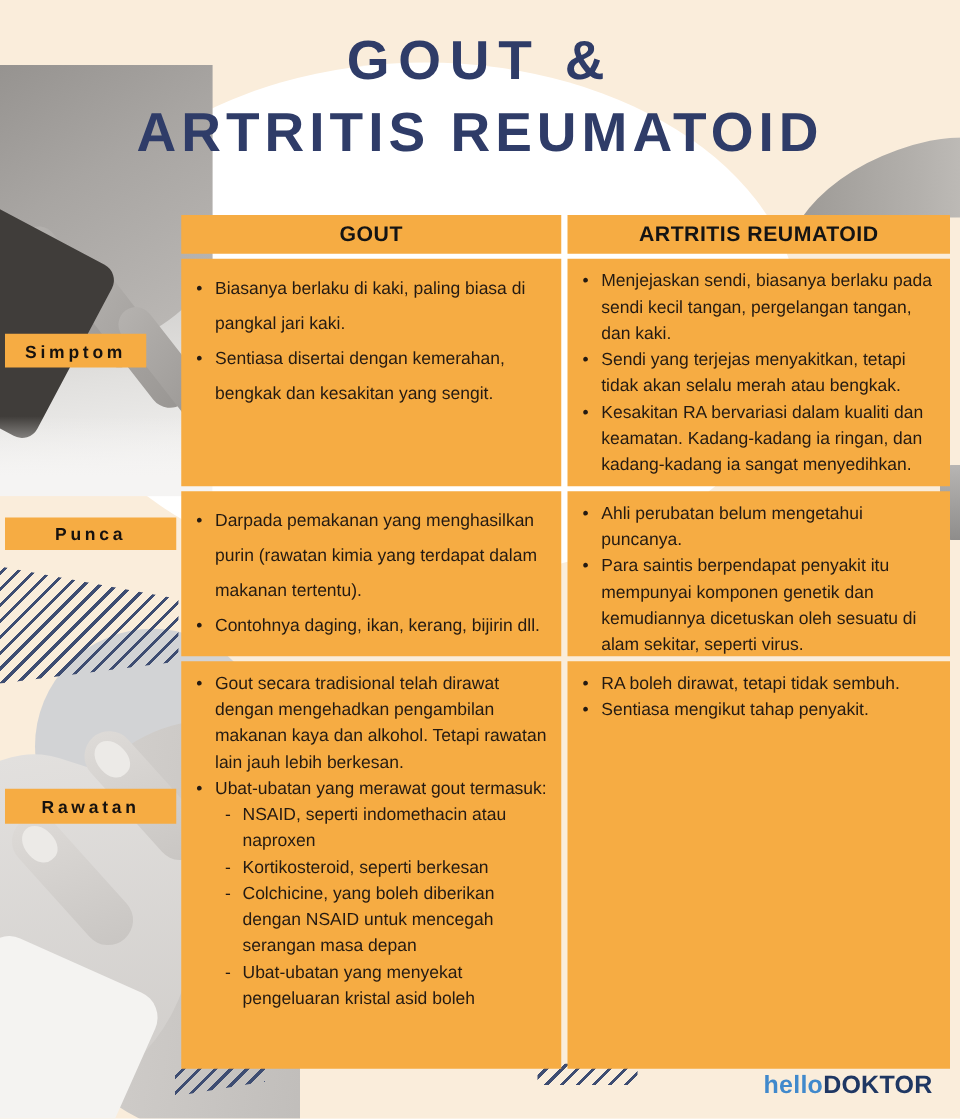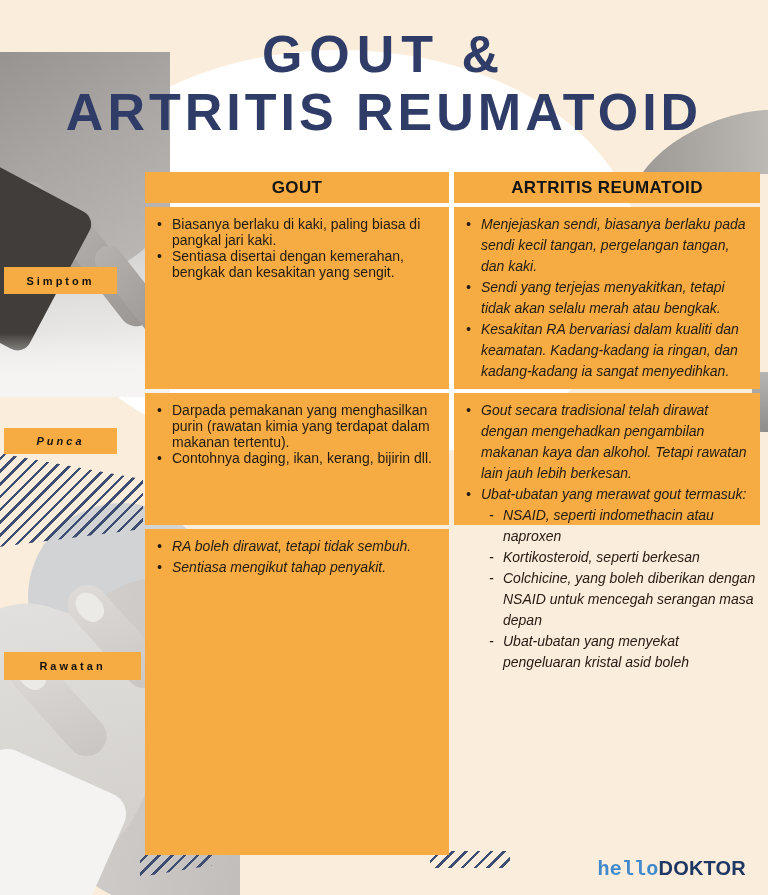--- a/index.html
+++ b/index.html
@@ -52,50 +52,50 @@
   .pbl-wedge { position:absolute; left:-45px; bottom:-40px; width:150px; height:170px;
               background:#f4f3f1; transform:rotate(24deg); border-radius:22px; }
   .hatch { background:repeating-linear-gradient(135deg, rgba(0,0,0,0) 0 6.5px, var(--hatch_navy,#3E4D72) 6.5px 9px); }
   .hatch-left { position:absolute; left:0; top:448px; width:143px; height:104px;
               clip-path:polygon(0 5%, 100% 30%, 100% 78%, 0 95%); }
   .hatch-bottom-1 { position:absolute; left:140px; top:851px; width:72px; height:26px;
               clip-path:polygon(0 0,100% 0,100% 55%,0 100%); }
   .hatch-bottom-2 { position:absolute; left:430px; top:851px; width:80px; height:17px; }
   
   .title-line { position:absolute; left:0; width:768px; text-align:center;
-              color:var(--navy,#2F3C68); font-weight:bold; font-size:52px; }
+              color:var(--navy,#2F3C68); font-weight:bold; font-size:44px; }
   .title-1 { top:24px; letter-spacing:7px; }
   .title-2 { top:82px; letter-spacing:4px; }
   
   .badge { position:absolute; background:var(--orange,#F6AC43); color:#17120e;
-           font-weight:bold; font-size:11px; letter-spacing:3px;
+           font-weight:bold; font-size:14px; letter-spacing:3px;
            display:flex; align-items:center; justify-content:center; }
   .badge-simptom { left:4px; top:267px; width:113px; height:27px; }
-  .badge-punca   { left:4px; top:428px; width:113px; height:26px;font-style:italic; }
-  .badge-rawatan { left:4px; top:652px; width:137px; height:28px; }
+  .badge-punca   { left:4px; top:414px; width:137px; height:26px; }
+  .badge-rawatan { left:4px; top:631px; width:137px; height:28px; }
   
   .cmp-table { position:absolute; left:145px; top:172px; width:716px;
            display:grid; grid-template-columns:304px 306px;
            grid-template-rows:31px 182px 132px 326px;
            column-gap:5px; row-gap:4px; }
   .thead { background:var(--orange,#F6AC43); display:flex; align-items:center; justify-content:center;
            font-weight:bold; font-size:17px; color:#141414; letter-spacing:.4px; }
   .cell  { background:var(--orange,#F6AC43); color:var(--text_dark,#241a12);
            font-size:14px; padding:7px 4px 0 8px; }
   .cell ul { list-style:none; margin:0; padding:0; }
   .cell li { position:relative; padding-left:19px; }
   .cell li::before { content:"\2022"; position:absolute; left:4px; }
   .cell li.sub { padding-left:41px; }
   .cell li.sub::before { content:"-"; left:27px; }
-  .lh26 li { line-height:16px; }
-  .lh21 li { line-height:21px;font-style:italic; }
+  .lh26 li { line-height:28px; }
+  .lh21 li { line-height:21px; }
   .lh26 { padding-top:9px; }
   
   .logo { position:absolute; right:22px; top:857px; font-size:20px; font-weight:bold; letter-spacing:.2px; }
-  .logo .hello  { color:var(--logo_blue,#4089CC);font-family:Liberation Mono, monospace; }
+  .logo .hello  { color:var(--logo_blue,#4089CC); }
   .logo .doktor { color:var(--logo_navy,#1F3763); }
 </style>
 </head>
 <body>
 
 <div id="canvas">
 
   <div class="white-circle"></div>
 
   <div class="photo-top-left">
@@ -155,20 +155,26 @@
         <li>Kesakitan RA bervariasi dalam kualiti dan keamatan. Kadang-kadang ia ringan, dan kadang-kadang ia sangat menyedihkan.</li>
       </ul>
     </div>
 
     <div class="cell lh26">
       <ul>
         <li>Darpada pemakanan yang menghasilkan purin (rawatan kimia yang terdapat dalam makanan tertentu).</li>
         <li>Contohnya daging, ikan, kerang, bijirin dll.</li>
       </ul>
     </div>
+    <div class="cell lh21">
+      <ul>
+        <li>Ahli perubatan belum mengetahui puncanya.</li>
+        <li>Para saintis berpendapat penyakit itu mempunyai komponen genetik dan kemudiannya dicetuskan oleh sesuatu di alam sekitar, seperti virus.</li>
+      </ul>
+    </div>
 
     <div class="cell lh21">
       <ul>
         <li>Gout secara tradisional telah dirawat dengan mengehadkan pengambilan makanan kaya dan alkohol. Tetapi rawatan lain jauh lebih berkesan.</li>
         <li>Ubat-ubatan yang merawat gout termasuk:</li>
         <li class="sub">NSAID, seperti indomethacin atau naproxen</li>
         <li class="sub">Kortikosteroid, seperti berkesan</li>
         <li class="sub">Colchicine, yang boleh diberikan dengan NSAID untuk mencegah serangan masa depan</li>
         <li class="sub">Ubat-ubatan yang menyekat pengeluaran kristal asid boleh</li>
       </ul>

